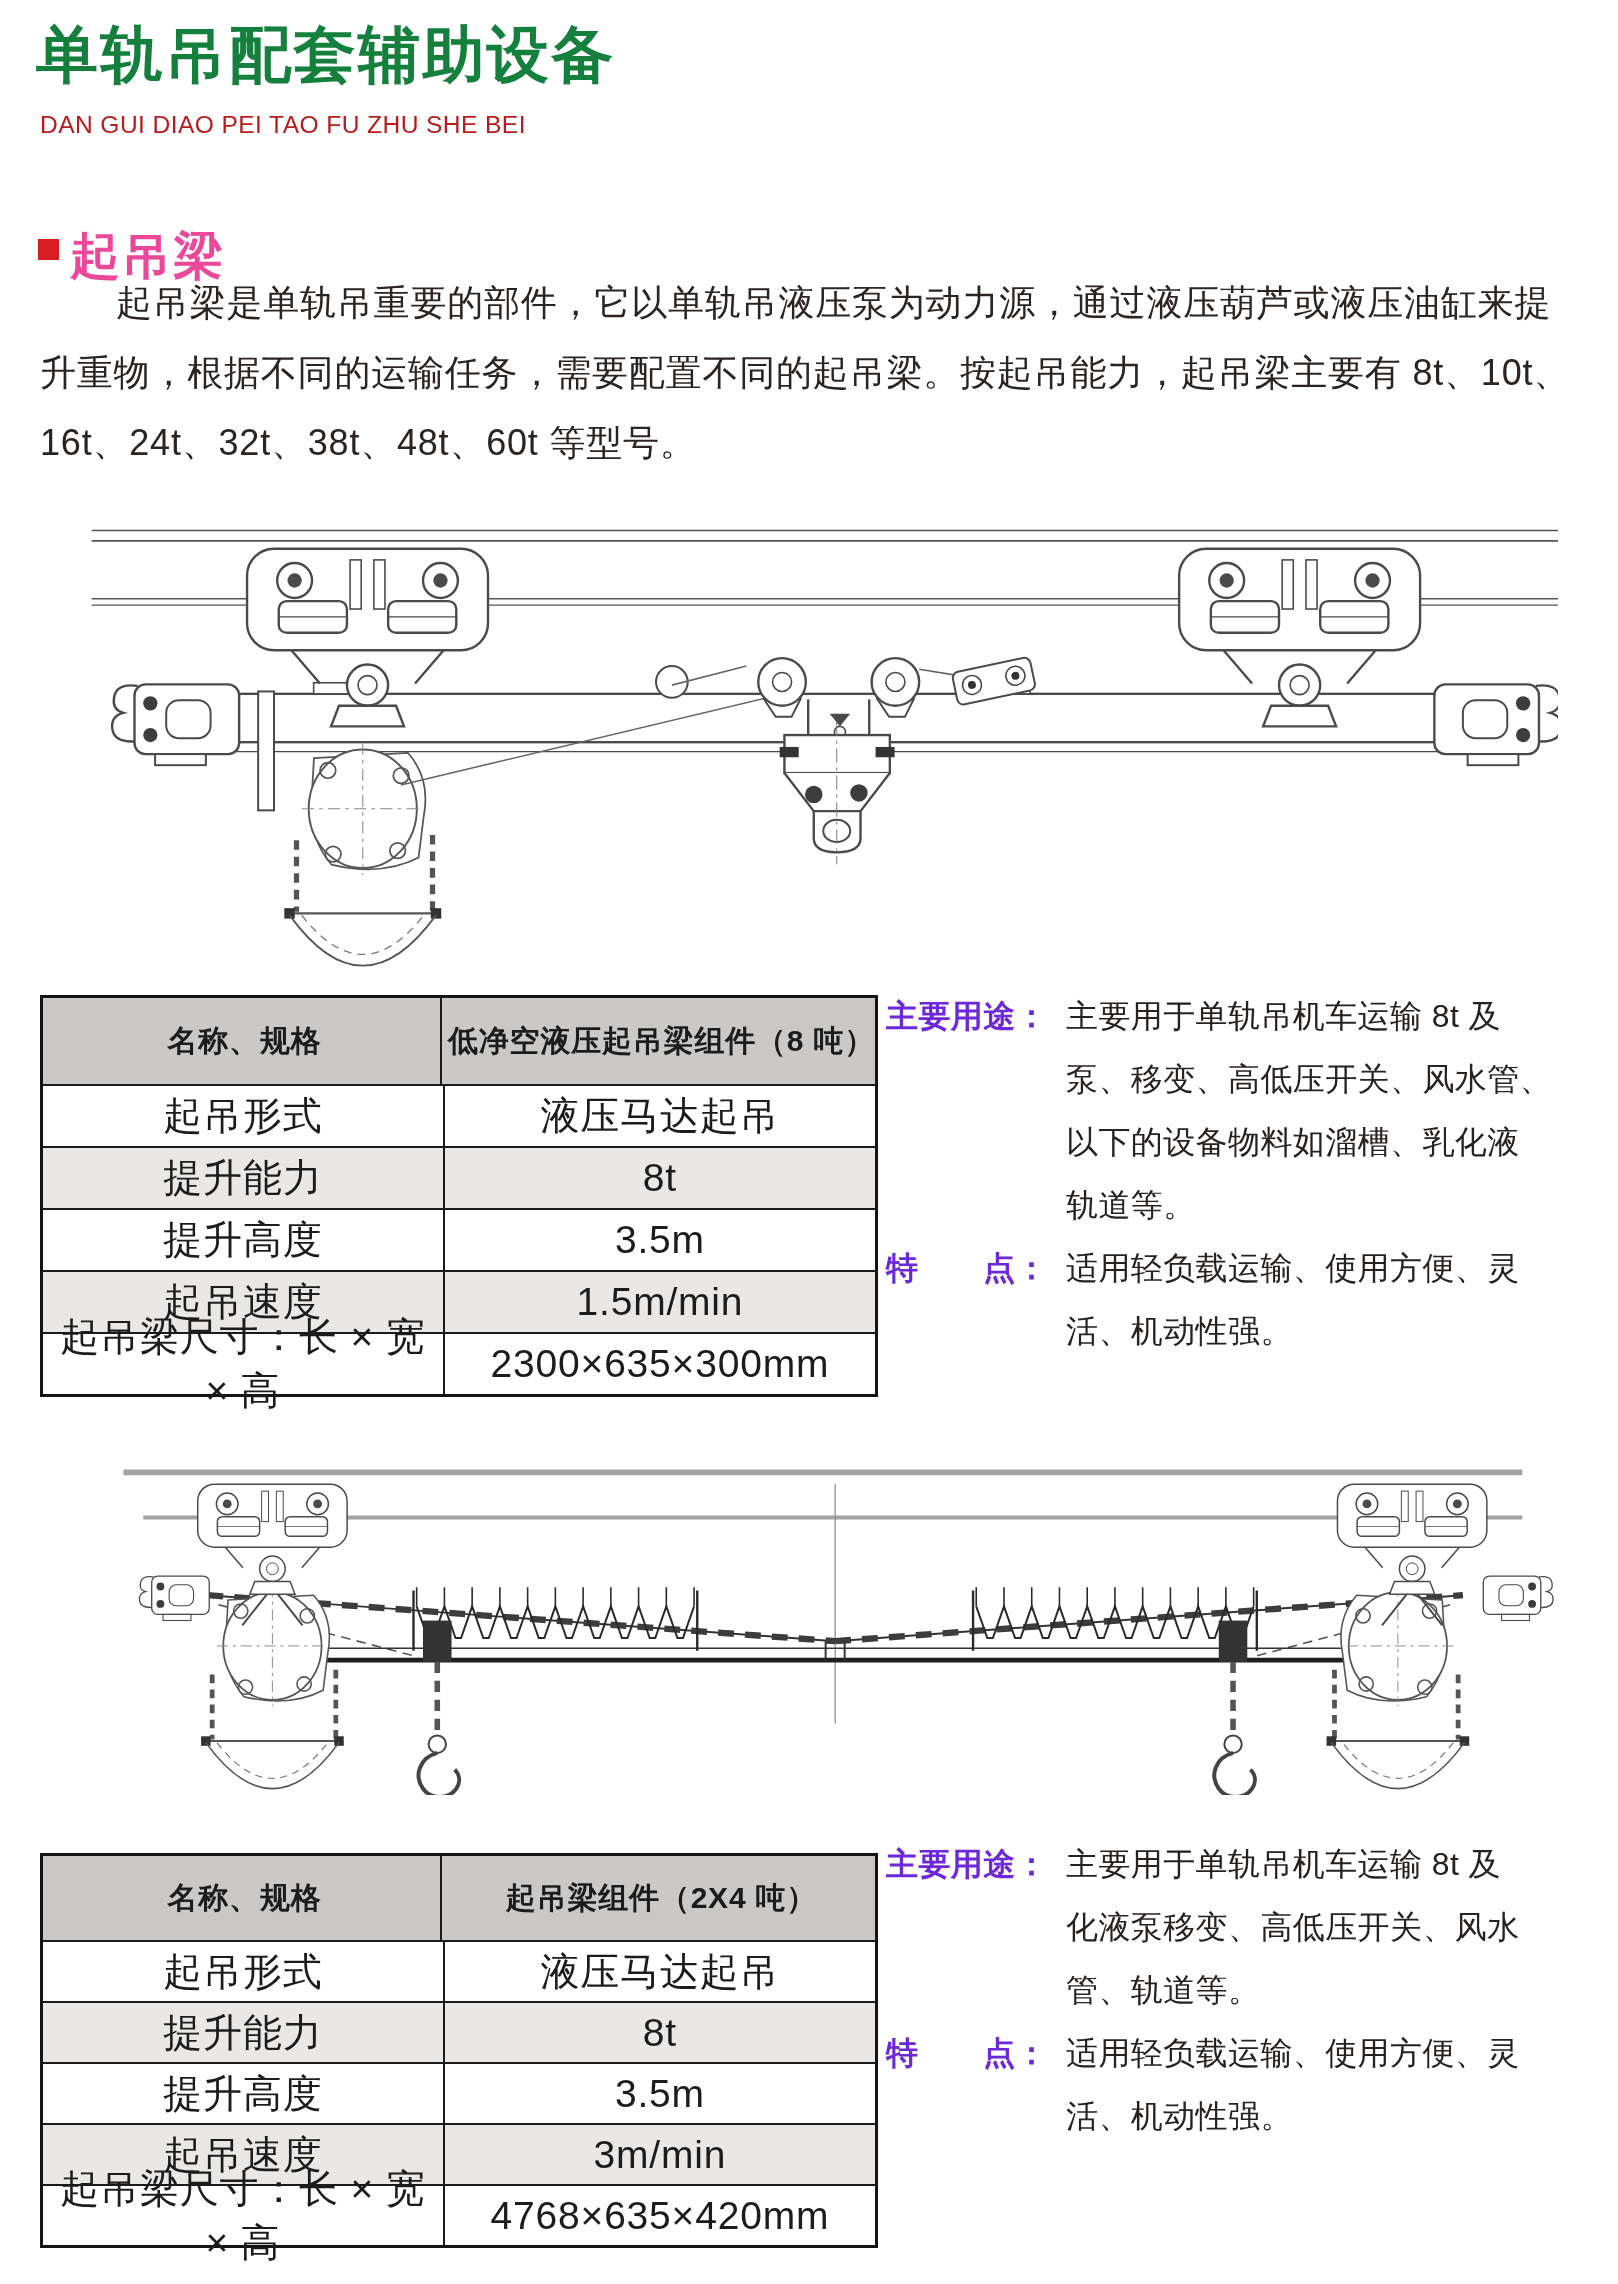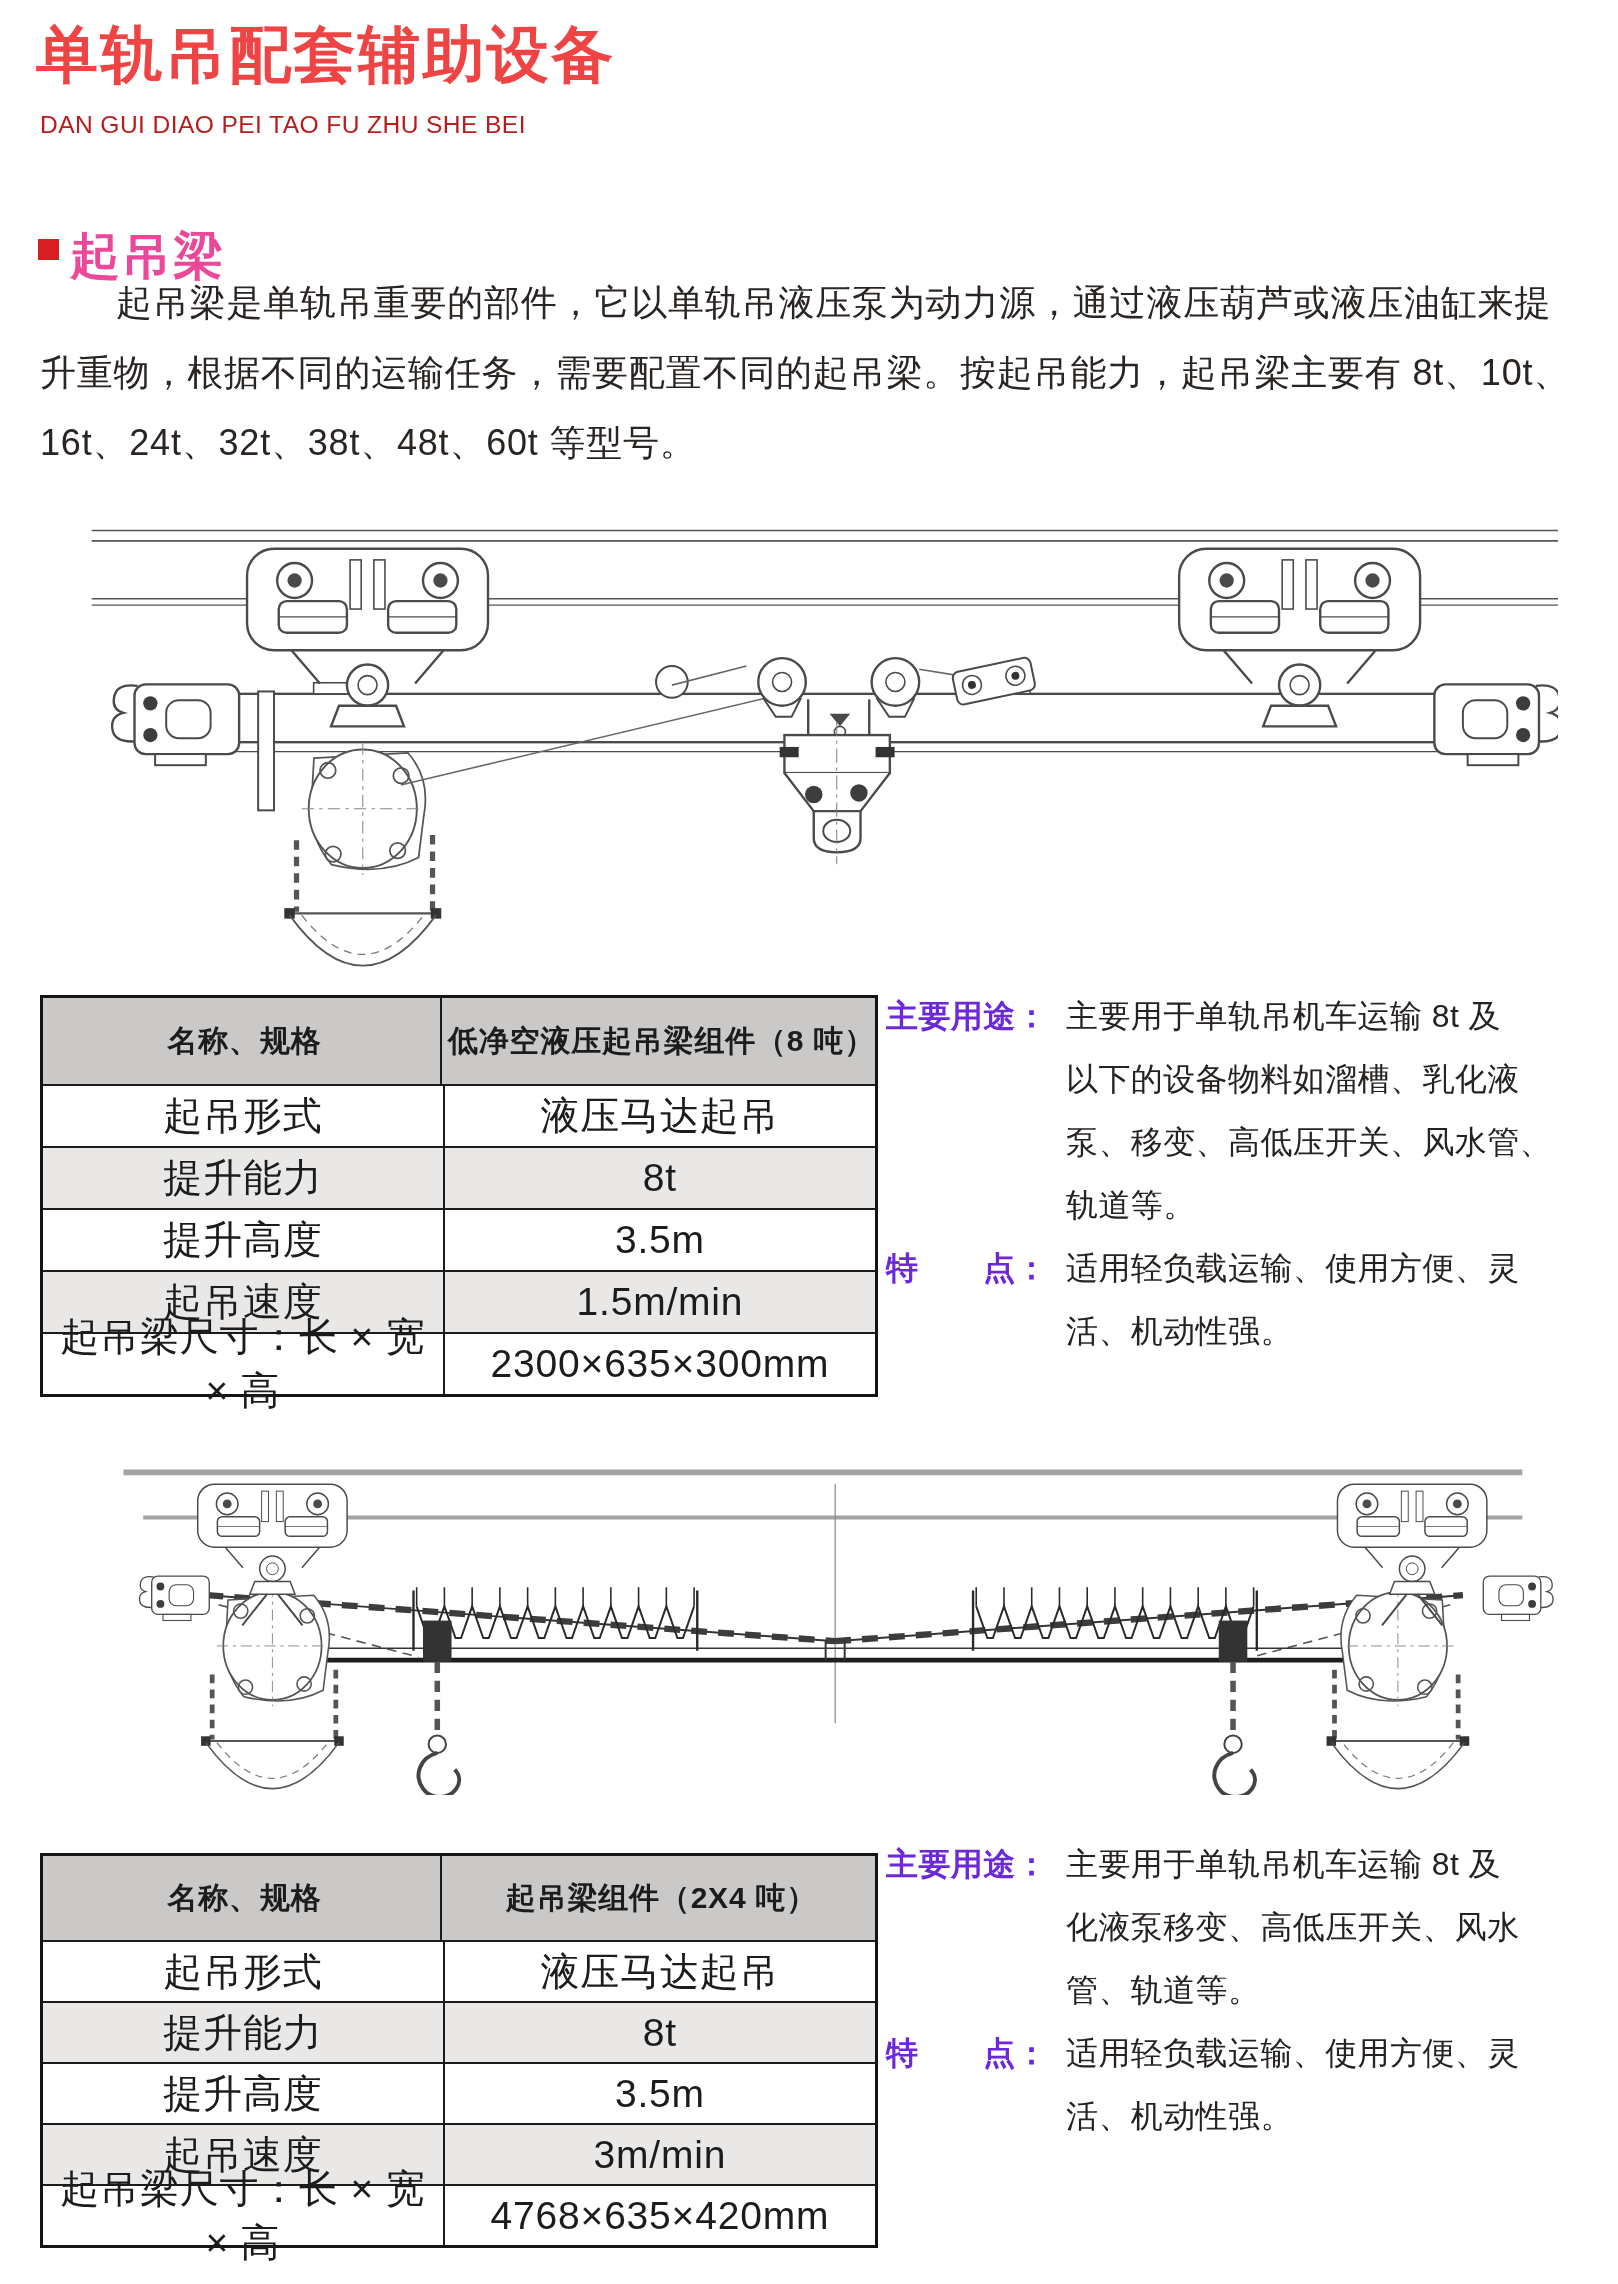--- a/index.html
+++ b/index.html
@@ -3,21 +3,21 @@
 <meta charset="utf-8">
 <style>
   html,body{margin:0;padding:0;background:#ffffff;}
   .page{
     position:relative;width:1618px;height:2284px;background:#ffffff;
     font-family:"Liberation Sans",sans-serif;color:#262220;overflow:hidden;
   }
   
   .title{
     position:absolute;left:36px;top:12.7px;font-size:62px;font-weight:bold;
-    letter-spacing:2.4px;color:#ef4444;white-space:nowrap;
+    letter-spacing:2.4px;color:#15803d;white-space:nowrap;
   }
   .pinyin{
     position:absolute;left:40px;top:111px;font-size:24.6px;color:#b91c1c;
     letter-spacing:0.4px;white-space:nowrap;
   }
   
   .sec-head{position:absolute;left:38px;top:223px;height:48px;}
   .sec-bullet{
     position:absolute;left:0;top:16px;width:20.6px;height:20.6px;background:#d71f23;
   }
@@ -218,22 +218,22 @@
       <div class="td c1">起吊梁尺寸：长 × 宽 × 高</div>
       <div class="td c2">2300×635×300mm</div>
     </div>
   </div>
 
   <div class="info i1">
     <div class="info-line">
       <span class="label">主要用途：</span>
       <span>主要用于单轨吊机车运输 8t 及</span>
     </div>
+    <div class="info-line"><span>泵、移变、高低压开关、风水管、</span></div>
     <div class="info-line"><span>以下的设备物料如溜槽、乳化液</span></div>
-    <div class="info-line"><span>泵、移变、高低压开关、风水管、</span></div>
     <div class="info-line"><span>轨道等。</span></div>
     <div class="info-line">
       <span class="label">特　　点：</span>
       <span>适用轻负载运输、使用方便、灵</span>
     </div>
     <div class="info-line"><span>活、机动性强。</span></div>
   </div>
 
   <svg class="fig2" viewBox="0 0 1890 420" xmlns="http://www.w3.org/2000/svg">
 

